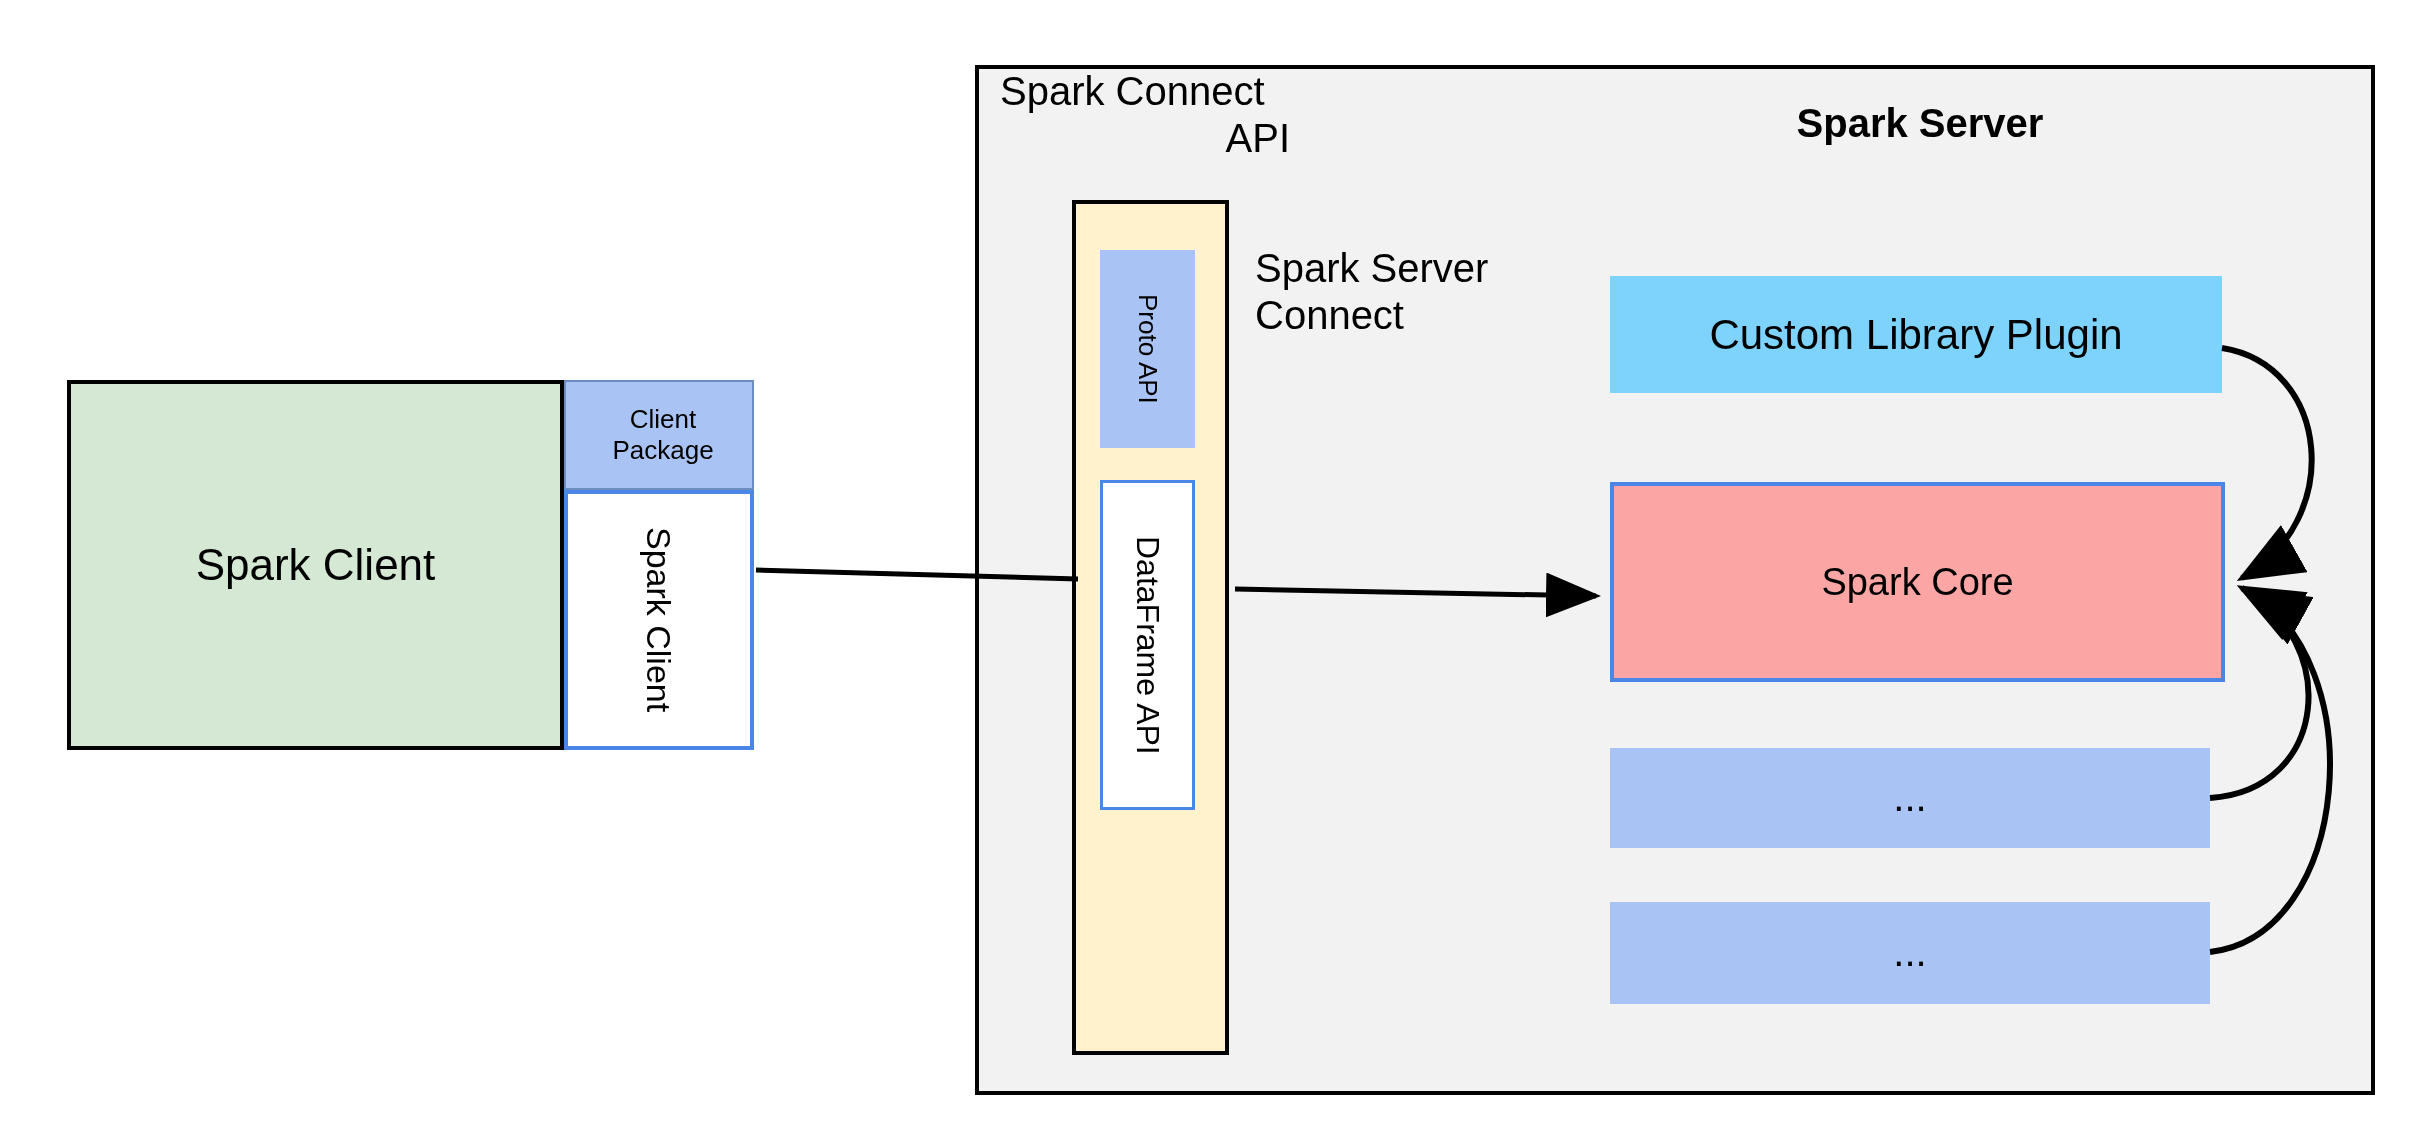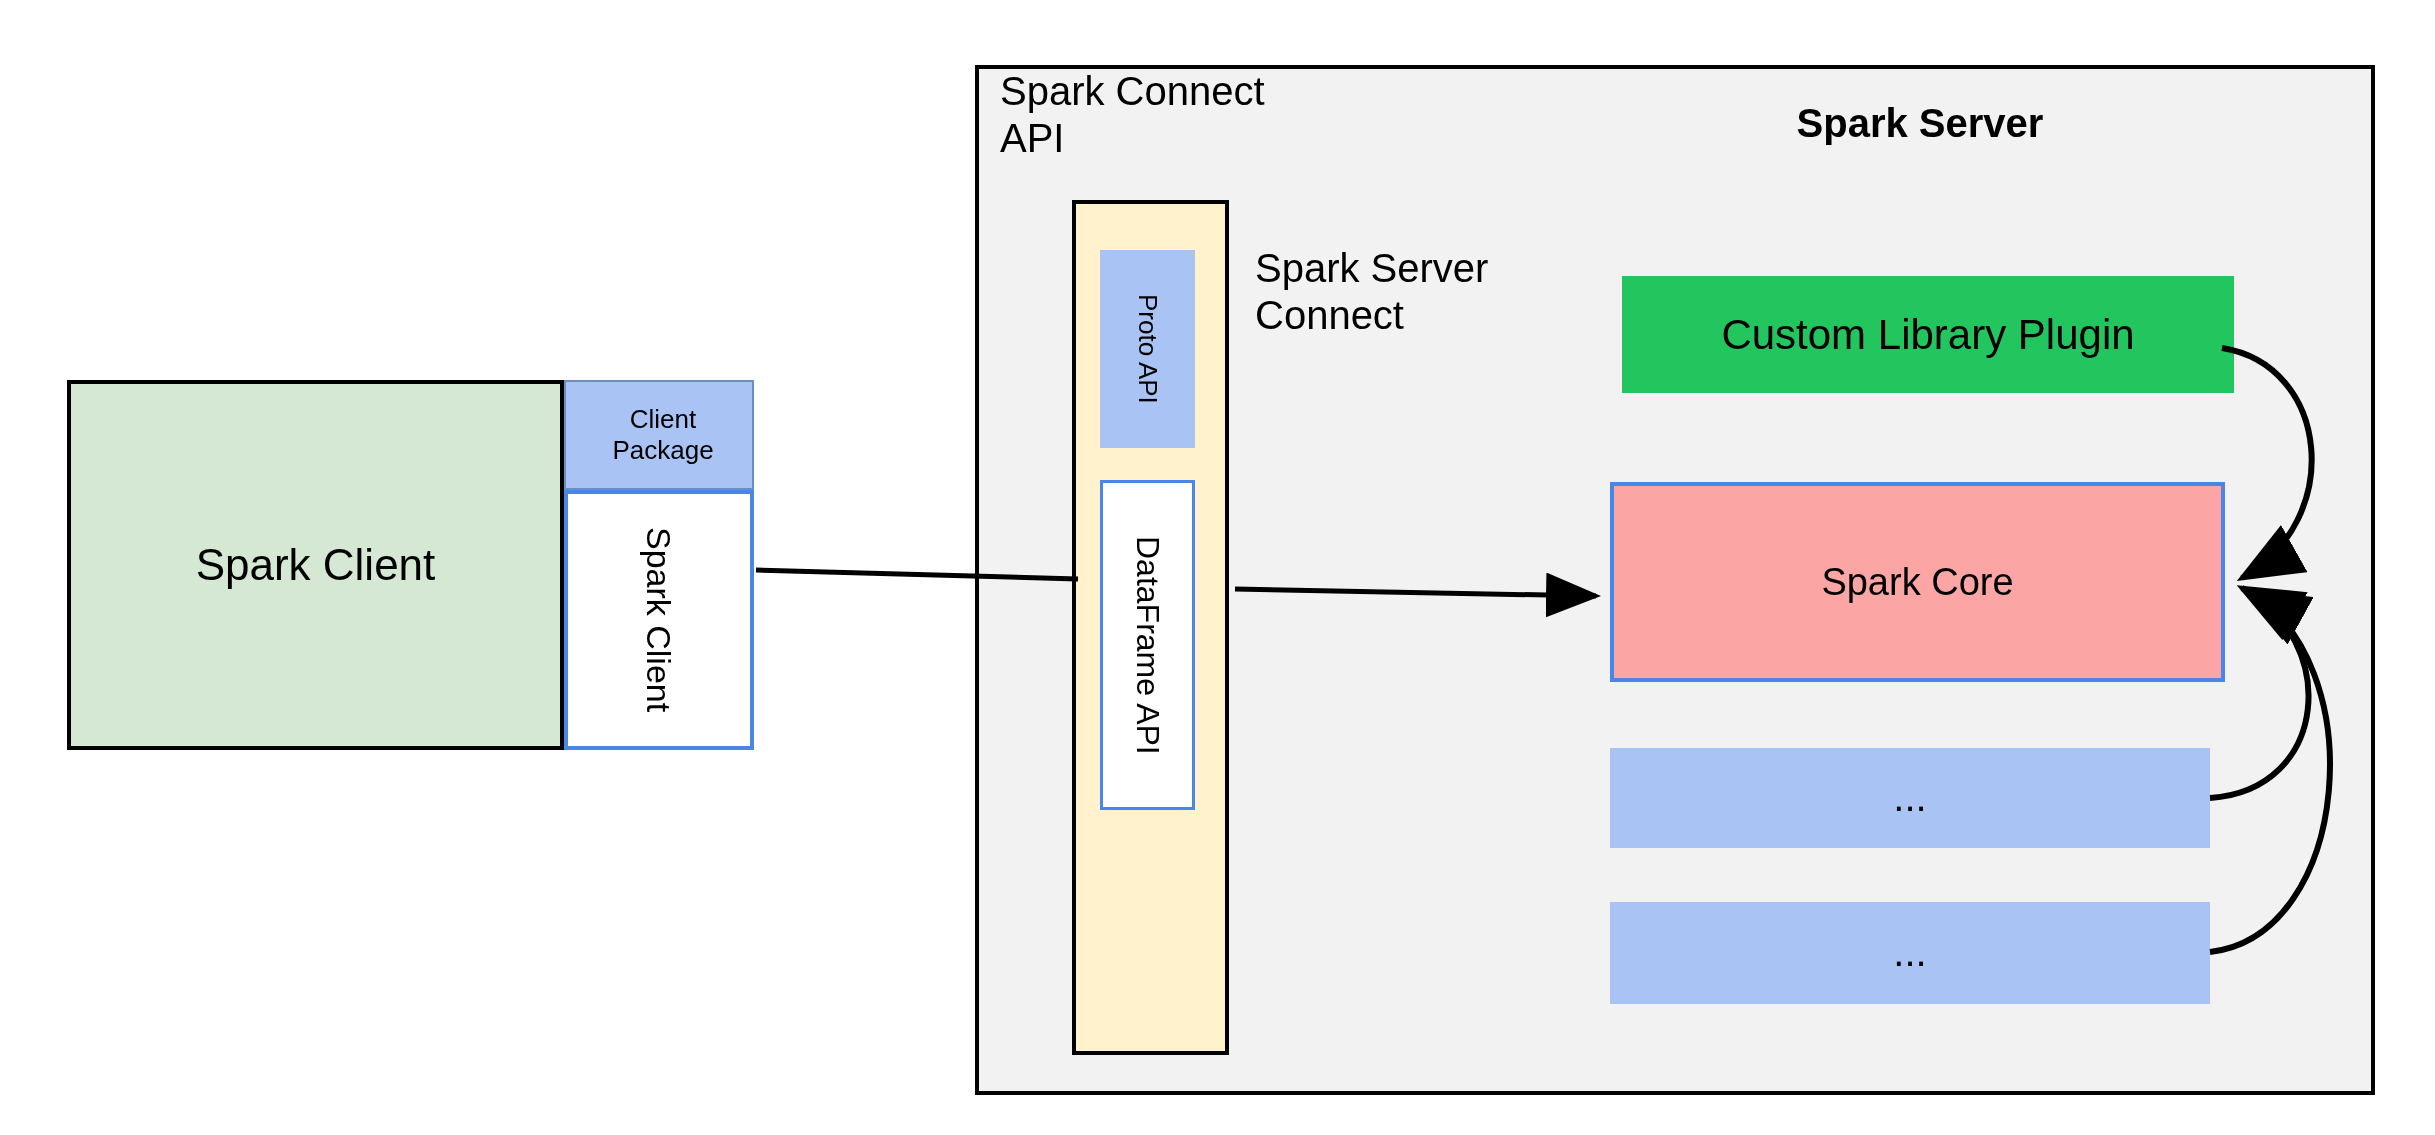--- a/index.html
+++ b/index.html
@@ -74,21 +74,21 @@
     top: 68px;
     width: 290px;
     height: 110px;
     font-size: 40px;
     align-items: flex-start;
     flex-direction: column;
     justify-content: flex-start;
   }
   #spark-connect-label span { display: block; width: 100%; }
   .sc-l1 { text-align: left; }
-  .sc-l2 { text-align: left; }
+  .sc-l2 { text-align: right; }
   
   #connect-column {
     left: 1072px;
     top: 200px;
     width: 157px;
     height: 855px;
     background: #fff2cc;
     border: 4px solid #000000;
   }
   #proto-api {
@@ -128,23 +128,22 @@
     height: 56px;
     font-size: 40px;
     font-weight: bold;
   }
   
   #custom-library-plugin {
     left: 1610px;
     top: 276px;
     width: 612px;
     height: 117px;
-    background: #22c55e;
+    background: #7dd3fc;
     font-size: 42px;
-    margin-left: 12px;
   }
   #spark-core {
     left: 1610px;
     top: 482px;
     width: 615px;
     height: 200px;
     background: #fca5a5;
     border: 4px solid #4a86e8;
     font-size: 38px;
   }

